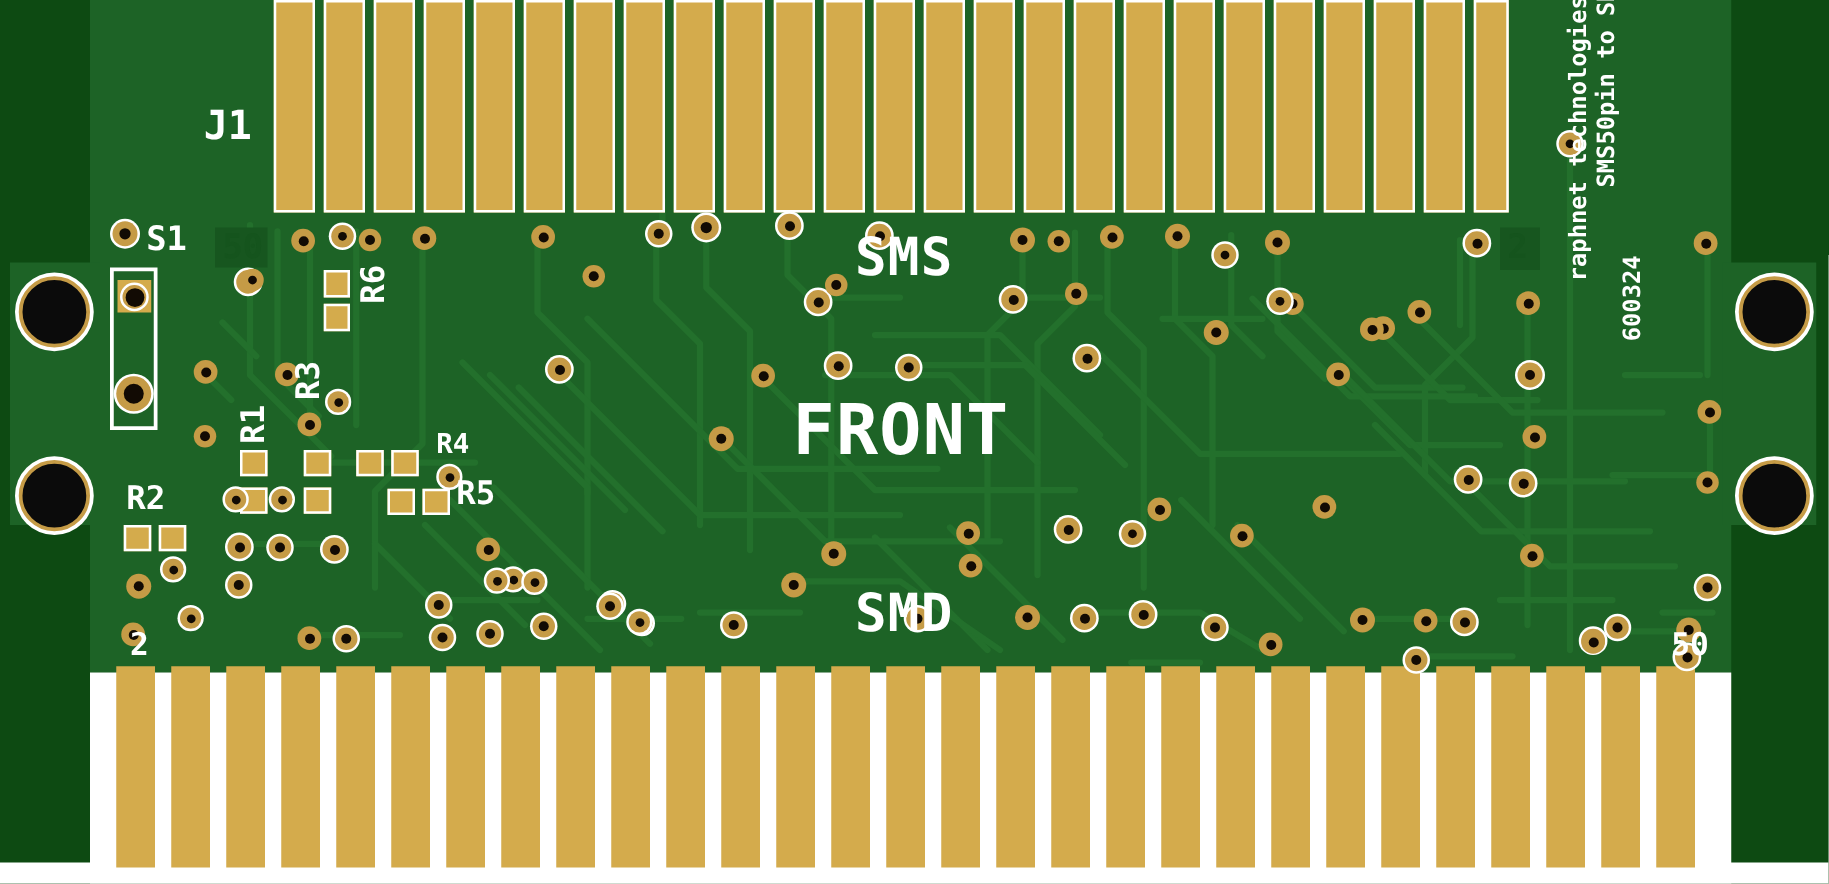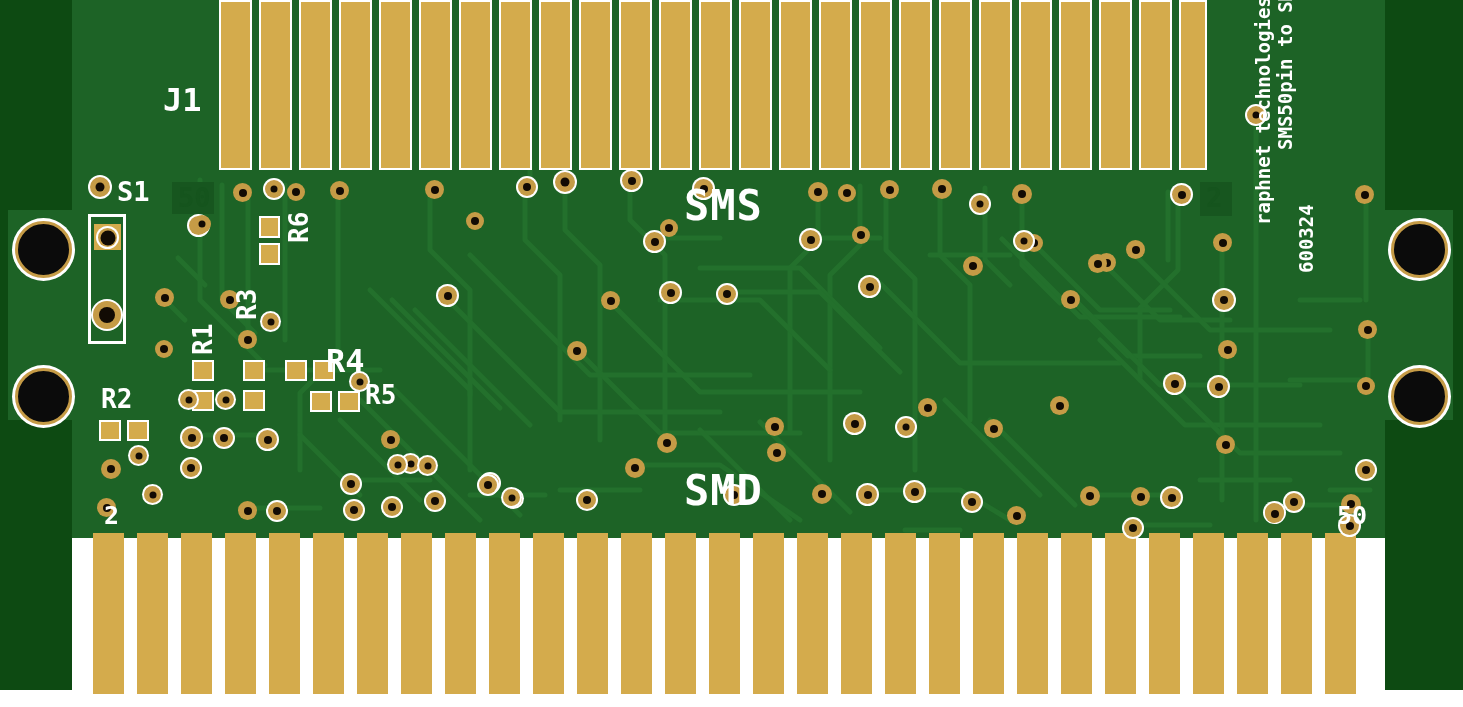--- a/index.html
+++ b/index.html
@@ -600,31 +600,32 @@
         <span class="hole" style="width:8px;height:8px;"></span>
       </div>
   </div>
 
   <div class="silk" style="left:163px;top:84px;font-size:32px;">J1</div>
 
   <div class="silk" style="left:117px;top:178px;font-size:27px;">S1</div>
 
   <div class="silk" style="left:684px;top:185px;font-size:42px;letter-spacing:1px;">SMS</div>
 
+  <div class="silk" style="left:634px;top:317px;font-size:56px;letter-spacing:1px;">FRONT</div>
 
   <div class="silk" style="left:684px;top:470px;font-size:42px;letter-spacing:1px;">SMD</div>
 
   <div class="silk" style="left:104px;top:503px;font-size:25px;">2</div>
 
   <div class="silk" style="left:1337px;top:503px;font-size:25px;">50</div>
 
   <div class="silk rot-90" style="left:190px;top:355px;font-size:26px;">R1</div>
   <div class="silk" style="left:101px;top:386px;font-size:26px;">R2</div>
   <div class="silk rot-90" style="left:234px;top:320px;font-size:26px;">R3</div>
-  <div class="silk" style="left:326px;top:345px;font-size:32px;">R4</div>
+  <div class="silk" style="left:349px;top:345px;font-size:22px;">R4</div>
   <div class="silk" style="left:365px;top:382px;font-size:26px;">R5</div>
   <div class="silk rot-90" style="left:286px;top:243px;font-size:26px;">R6</div>
 
   <div class="silk rot-90" style="left:1254px;top:225px;font-size:19px;">raphnet technologies</div>
   <div class="silk rot-90" style="left:1276px;top:150px;font-size:19px;">SMS50pin to SMD rev. 1</div>
   <div class="silk rot-90" style="left:1297px;top:273px;font-size:19px;">600324</div>
 
 </div>
 
 </body></html>

